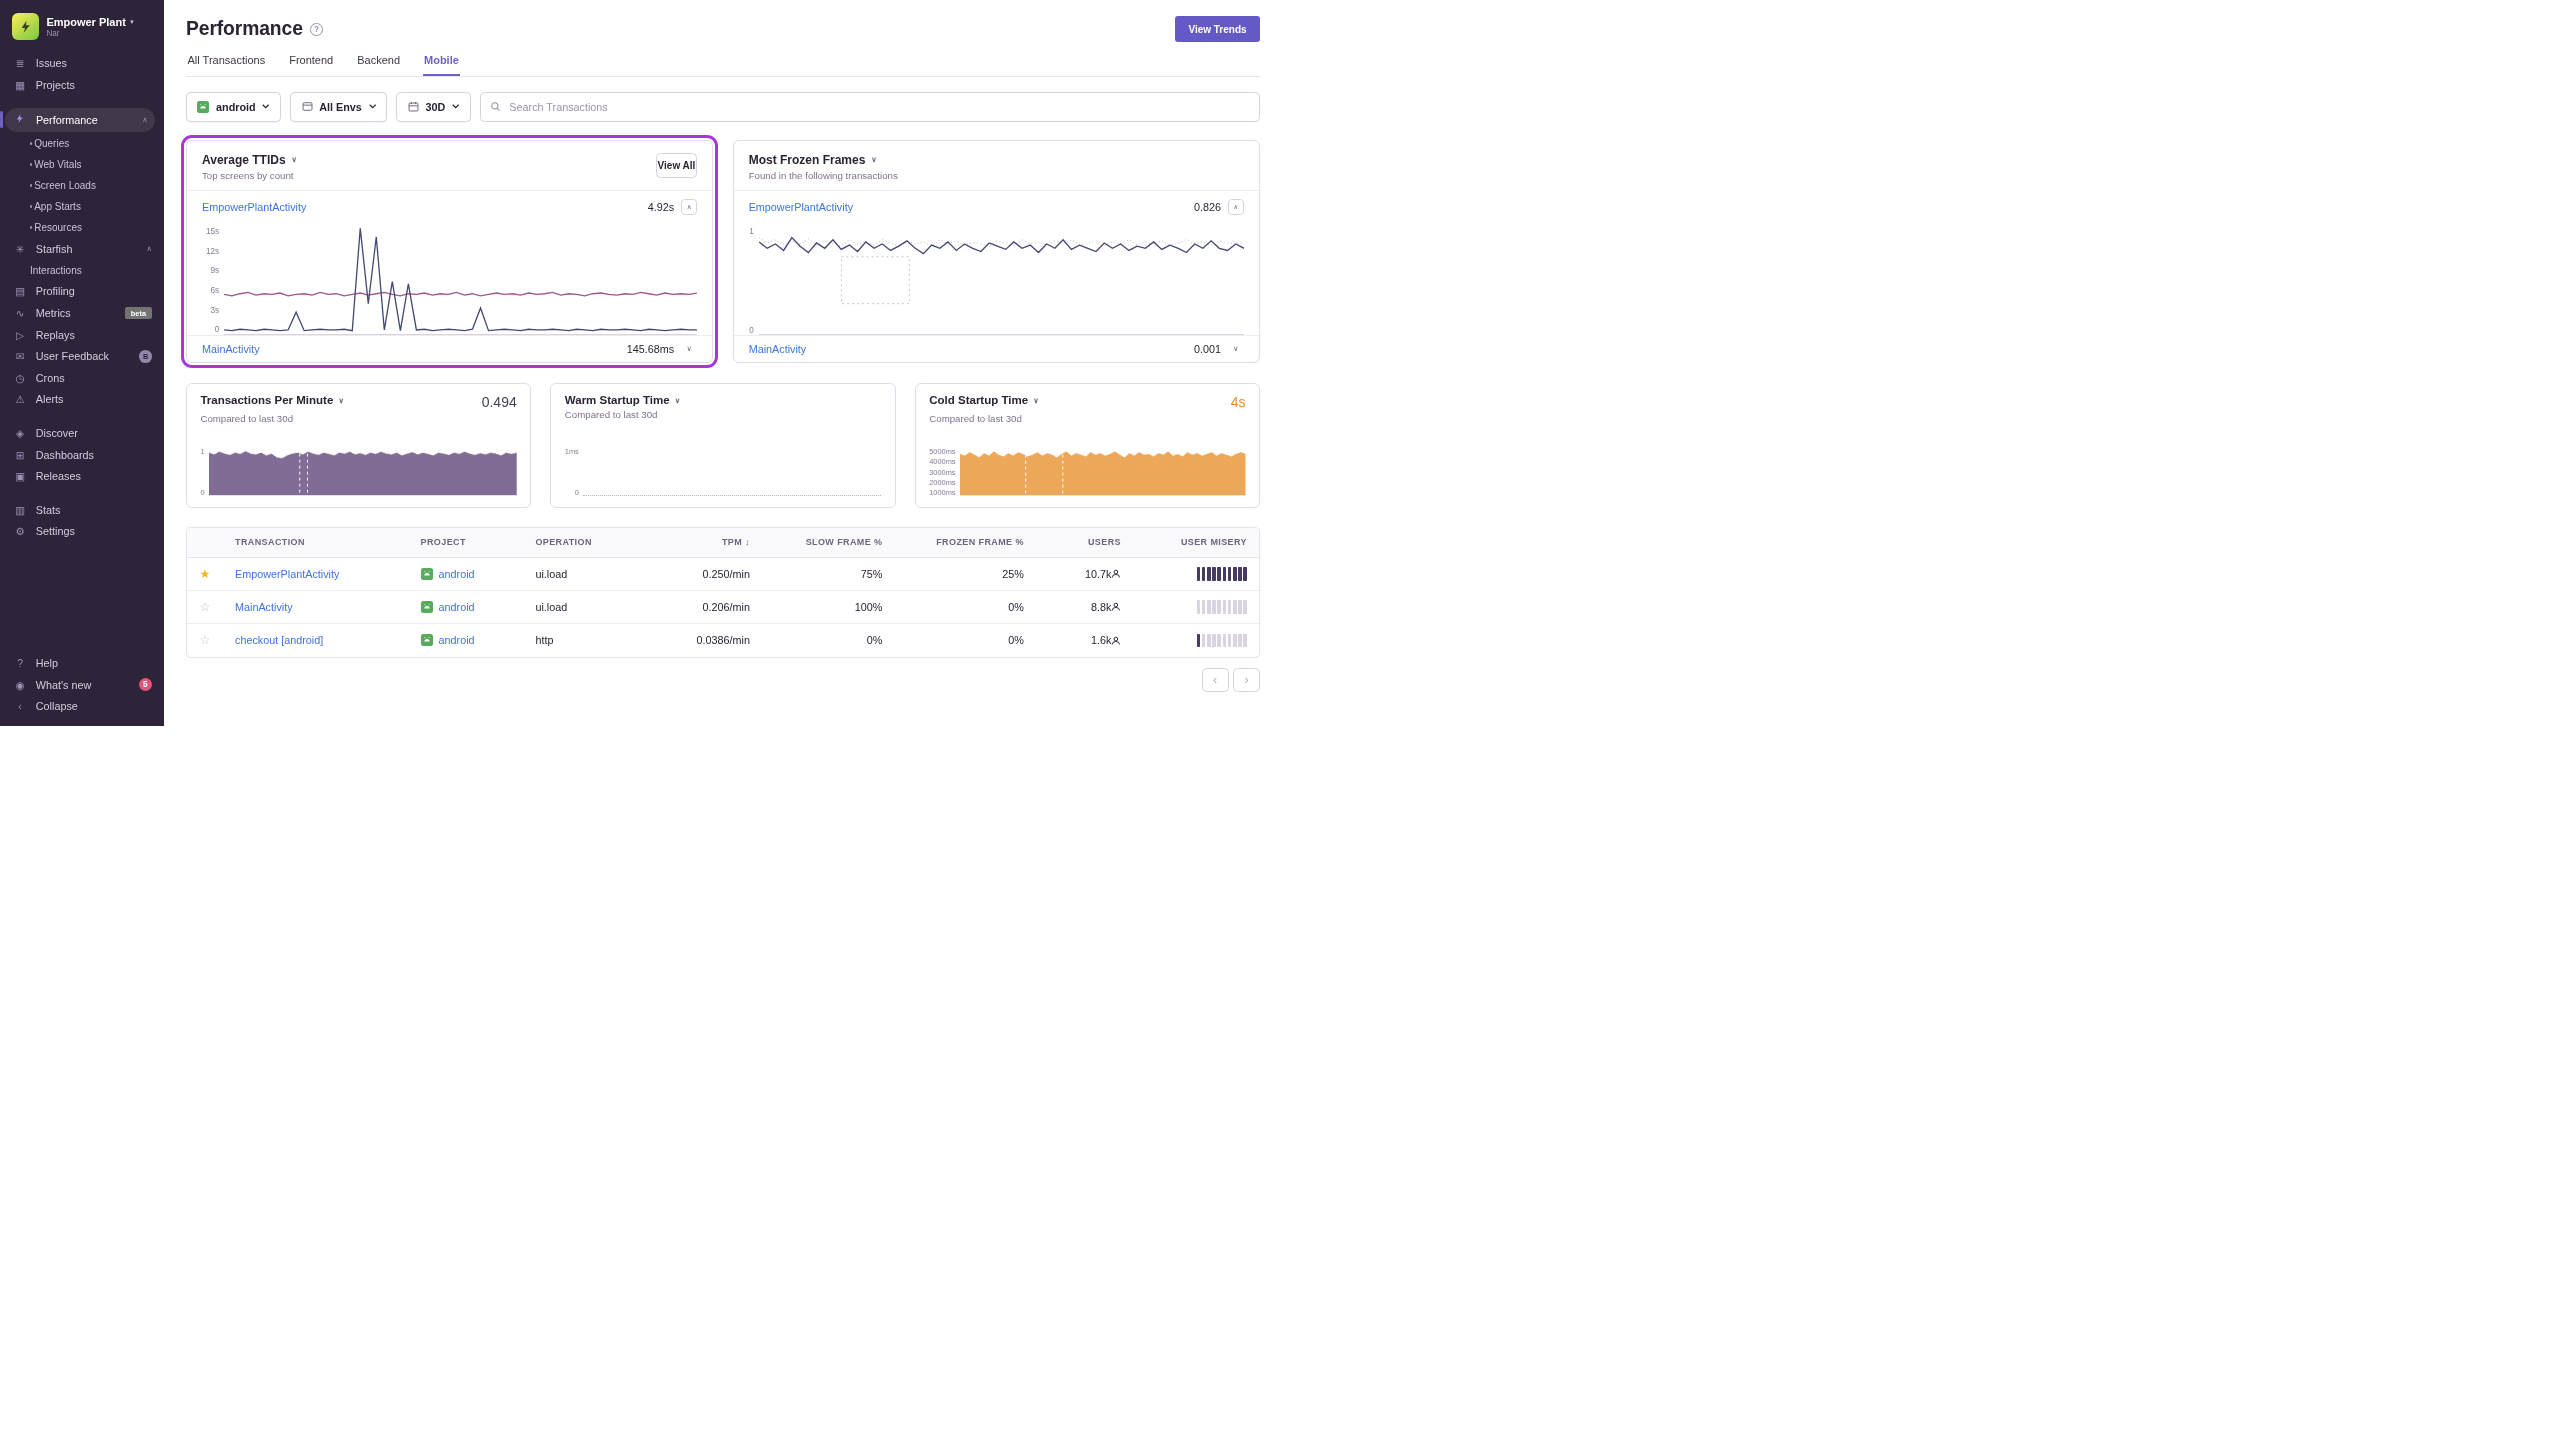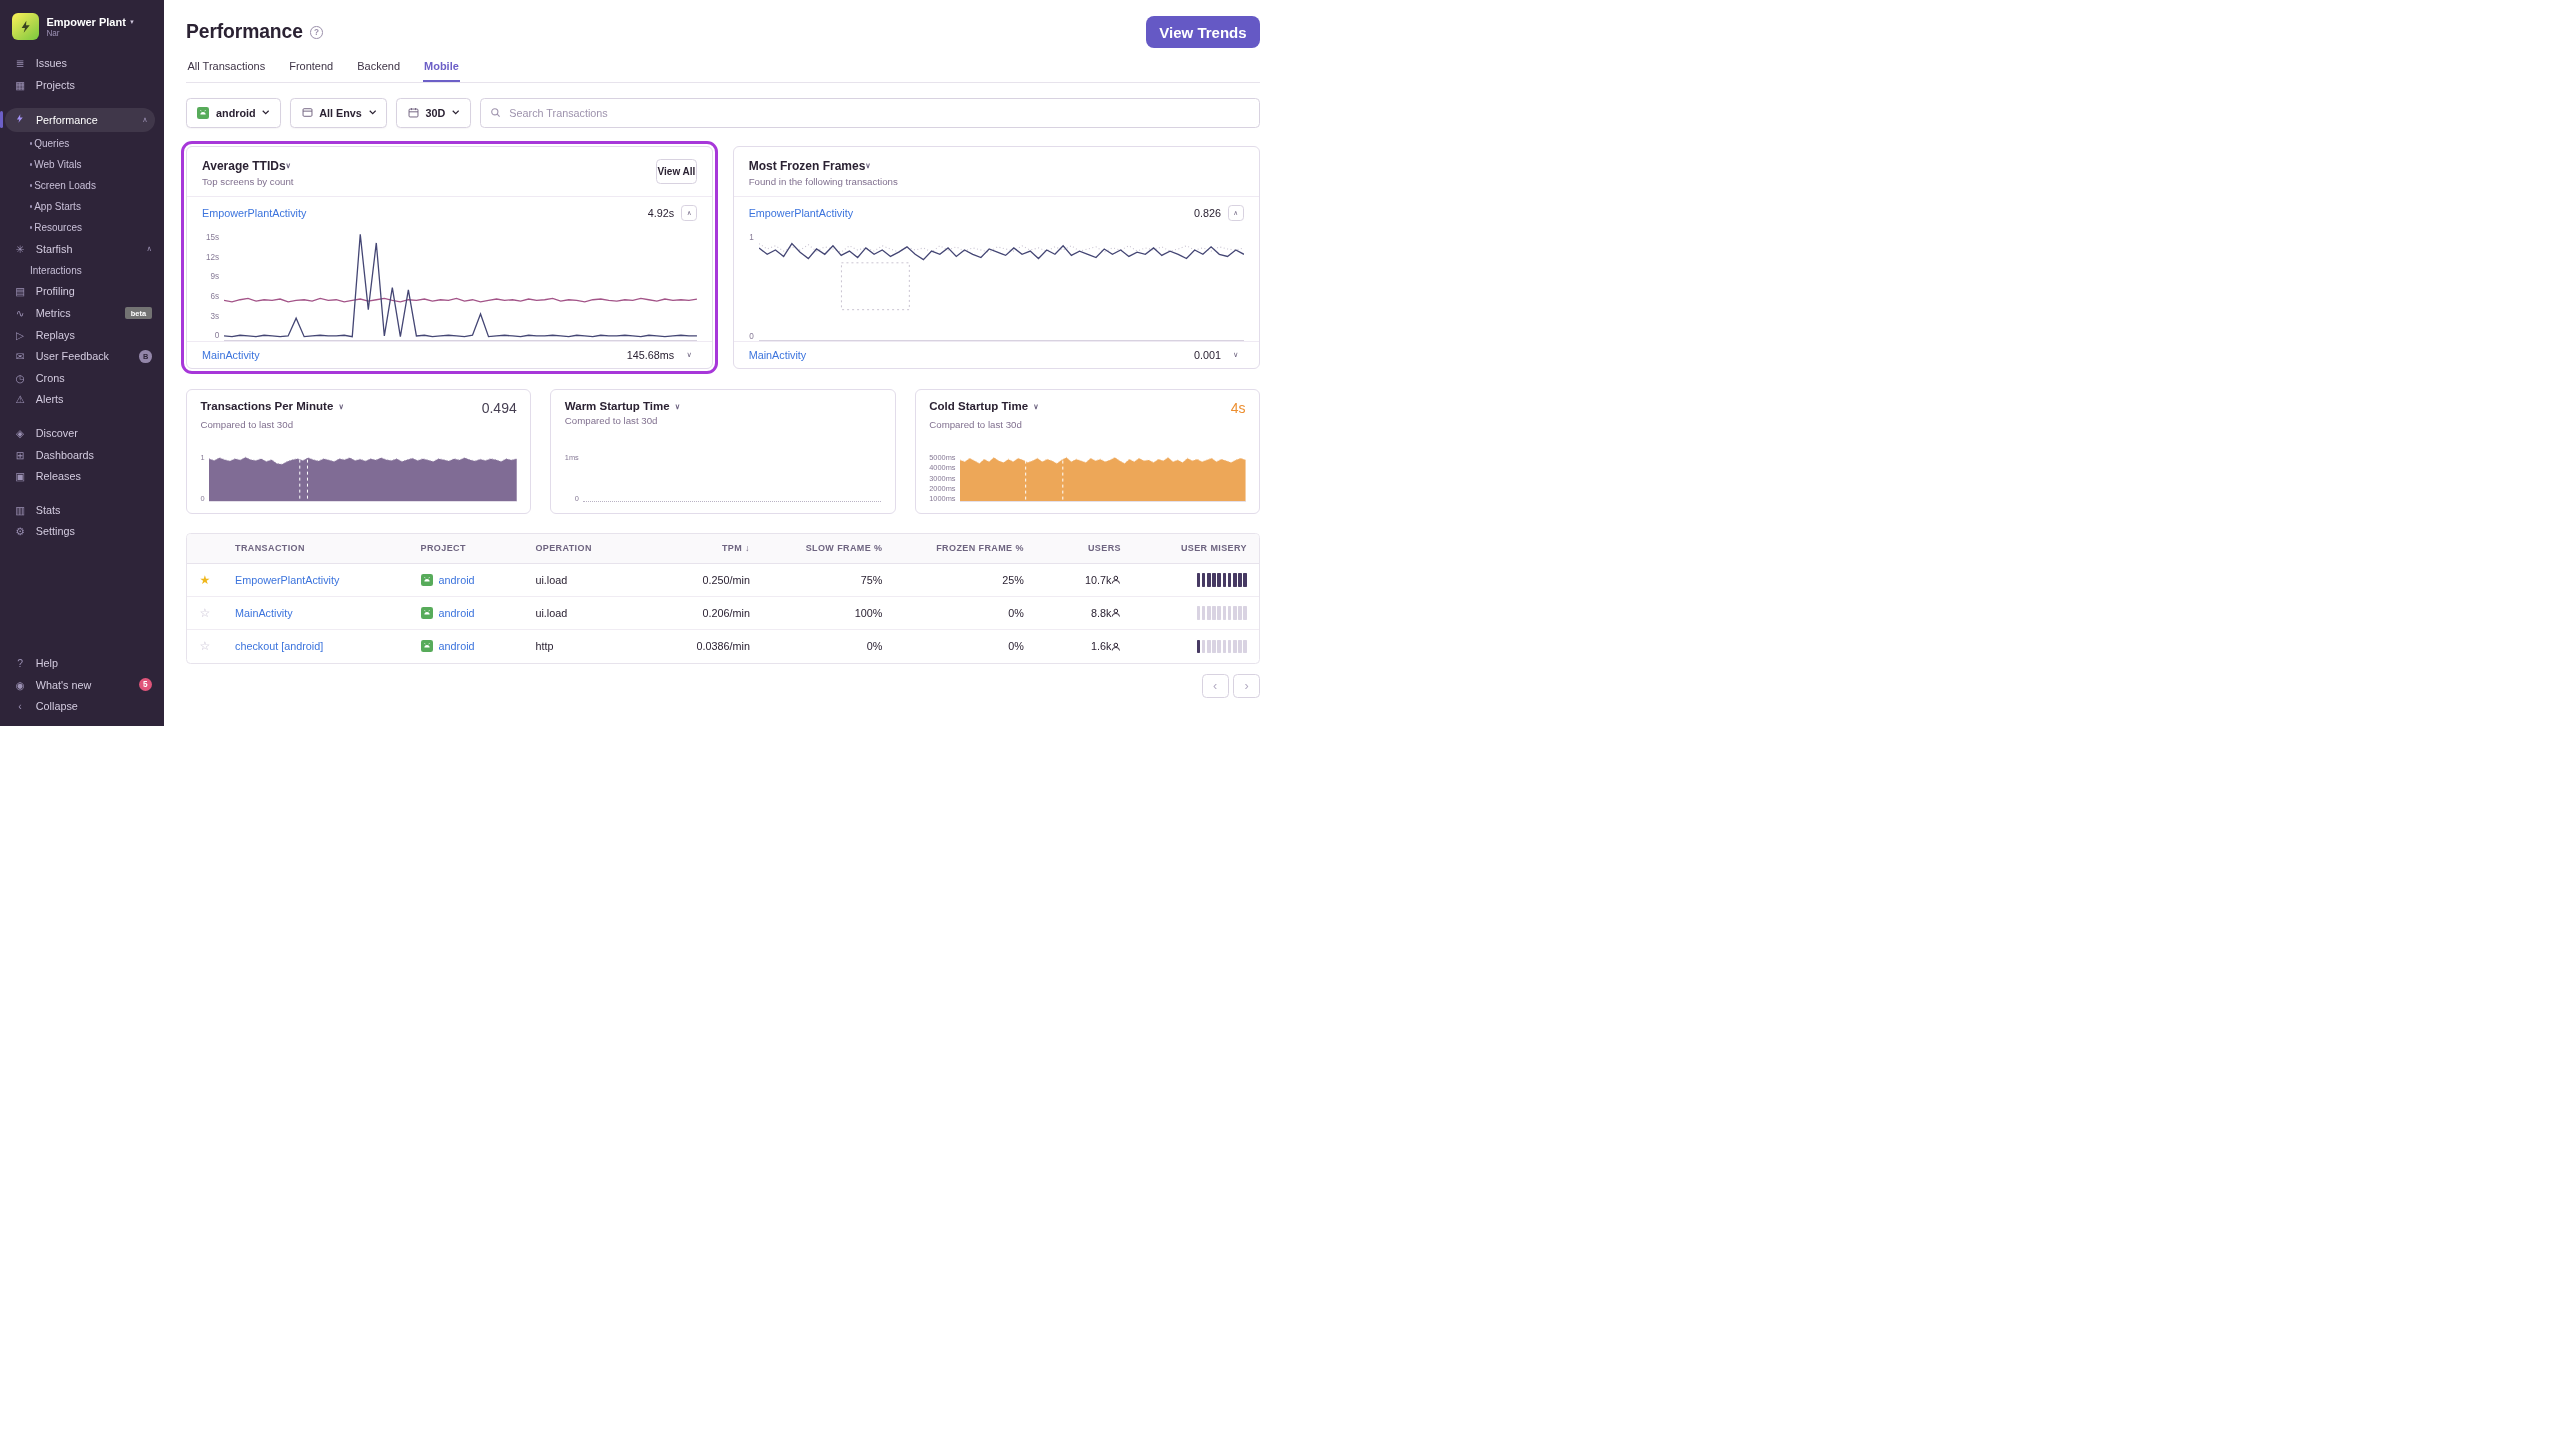--- a/index.html
+++ b/index.html
@@ -28,37 +28,37 @@
   .badge-circle { background:#9386a9; color:#2e2439; font-size:7.4px; font-weight:700; width:12.6px; height:12.6px; border-radius:50%; display:flex; align-items:center; justify-content:center; margin-left:auto; }
   .badge-pink { background:#e0557a; color:#fff; font-size:8.2px; font-weight:700; width:13.4px; height:13.4px; border-radius:50%; display:flex; align-items:center; justify-content:center; margin-left:auto; }
   .sidebar-bottom { margin-top:auto; }
 
   
   .main { flex:1; display:flex; flex-direction:column; background:#fff; overflow:hidden; }
   .page-header { padding:16.4px 22px 0; }
   .title-row { display:flex; align-items:center; }
   h1 { font-size:19.3px; margin:0; font-weight:700; letter-spacing:-0.1px; }
   .info-circle { width:12.6px; height:12.6px; border:1.1px solid #9b90ab; border-radius:50%; color:#9b90ab; font-size:8.2px; font-weight:700; display:flex; align-items:center; justify-content:center; margin-left:7.4px; cursor:pointer; }
-  .btn-primary { margin-left:auto; background:#6559c5; color:#fff; border:none; border-radius:8px; padding:7.4px 13.4px; font-size:15px; font-weight:600; cursor:pointer; font-family:inherit; }
+  .btn-primary { margin-left:auto; background:#6559c5; color:#fff; border:none; border-radius:3px; padding:7.4px 13.4px; font-size:10px; font-weight:600; cursor:pointer; font-family:inherit; }
   .tabs { display:flex; gap:21px; margin-top:12px; border-bottom:0.7px solid #e7e3ec; }
   .tab { font-size:11px; color:#3e3446; padding:0 1.5px 8.2px; cursor:pointer; border-bottom:2.2px solid transparent; margin-bottom:-0.7px; text-decoration:none; }
   .tab.active { color:#6c5fc7; font-weight:600; border-bottom-color:#6c5fc7; }
 
   .content { flex:1; padding:15px 22px 0; display:flex; flex-direction:column; overflow:hidden; }
   .filter-row { display:flex; gap:9px; }
   .drop { display:flex; align-items:center; gap:6.7px; height:30px; padding:0 10.4px; border:0.7px solid #d8d2e0; border-radius:4.5px; background:#fff; font-size:10.8px; font-weight:600; color:#2b2233; cursor:pointer; box-shadow:0 0.7px 1.5px rgba(43,34,51,.04); }
   .search-box { flex:1; display:flex; align-items:center; gap:6.7px; height:30px; border:0.7px solid #d8d2e0; border-radius:4.5px; padding:0 9px; background:#fff; }
   .search-box input { border:none; outline:none; flex:1; font-size:10.8px; color:#2b2233; font-family:inherit; background:transparent; }
   ::placeholder { color:#9e93ad; }
 
   .widgets-1 { display:grid; grid-template-columns:1fr 1fr; gap:19.3px; margin-top:18px; }
   .card { border:0.7px solid #e2dcea; border-radius:6px; background:#fff; display:flex; flex-direction:column; }
   .card.hl { outline:3px solid #a737d9; outline-offset:2.2px; }
   .card-head { display:flex; align-items:flex-start; padding:12px 15px 9px; }
-  .card-title-row { display:flex; align-items:center; font-size:12px; font-weight:700; }
+  .card-title-row { display:flex; align-items:center; gap:6px; font-size:12px; font-weight:700; }
   .t-caret { color:#6e6480; font-size:7.4px; }
   .card-sub { font-size:9.7px; color:#80708f; margin-top:3.7px; }
   .btn-secondary { margin-left:auto; border:0.7px solid #d8d2e0; background:#fff; border-radius:4.5px; padding:6px 1px; font-size:10px; font-weight:600; color:#2b2233; cursor:pointer; font-family:inherit; }
   .t-row { display:flex; align-items:center; padding:7.4px 15px; border-top:0.7px solid #efeaf3; font-size:10.8px; }
   .t-row a { color:#3c74dd; text-decoration:none; cursor:pointer; }
   .t-val { margin-left:auto; }
   .mini-btn { width:16.4px; height:16.4px; border:0.7px solid #d8d2e0; border-radius:3.7px; background:#fff; color:#6e6480; font-size:6.7px; display:flex; align-items:center; justify-content:center; margin-left:6.7px; cursor:pointer; }
   .plain-chev { margin-left:6.7px; color:#6e6480; font-size:7.4px; width:16.4px; text-align:center; cursor:pointer; }
   .chart-wrap { display:flex; height:112px; padding:4.5px 15px 0 7.4px; }
   .ylabels { display:flex; flex-direction:column; justify-content:space-between; align-items:flex-end; font-size:8.2px; color:#867a96; padding-right:5.2px; width:30px; }

